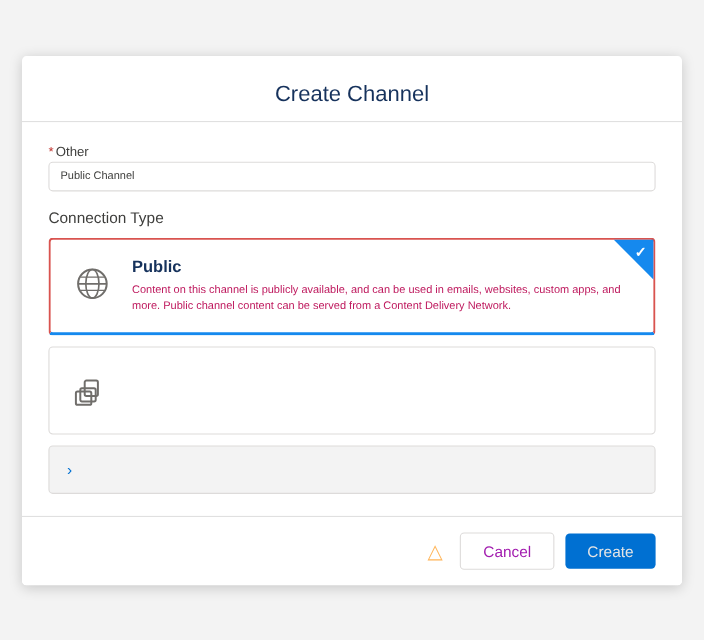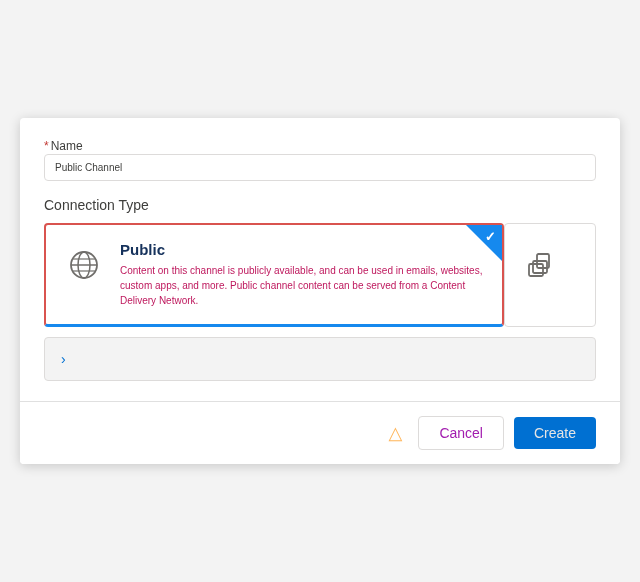--- a/index.html
+++ b/index.html
@@ -53,21 +53,21 @@
       margin-bottom: 16px;
     }
     .section-label {
       font-size: 14px;
       font-weight: 400;
       color: #3e3e3c;
       margin-bottom: 10px;
     }
     .connection-options {
       display: flex;
-      flex-direction: row;
+      flex-direction: column;
       gap: 0;
     }
     .option-card {
       display: flex;
       align-items: flex-start;
       border: 1px solid #dddbda;
       border-radius: 4px;
       padding: 16px 16px;
       margin-bottom: 10px;
       cursor: pointer;
@@ -177,24 +177,27 @@
     
     .globe-icon svg, .restrict-icon svg {
       width: 32px;
       height: 32px;
     }
   </style>
 </head>
 <body>
 
 <div class="modal">
+  <div class="modal-header">
+    <h2 class="modal-title">Create Channel</h2>
+  </div>
   <div class="modal-body">
     <div>
       <label class="field-label">
-        <span class="required-star">*</span><span>Name</span>
+        <span class="required-star">*</span><span>Other</span>
       </label>
       <input type="text" class="text-input" placeholder="Public Channel" value="Public Channel" style="">
     </div>
     <div class="section-label">Connection Type</div>
     <div class="connection-options">
 
       <div class="option-card selected">
         <div class="checkmark-corner"></div>
         <div class="option-icon globe-icon">
           <svg viewBox="0 0 32 32" fill="none" xmlns="http://www.w3.org/2000/svg">

